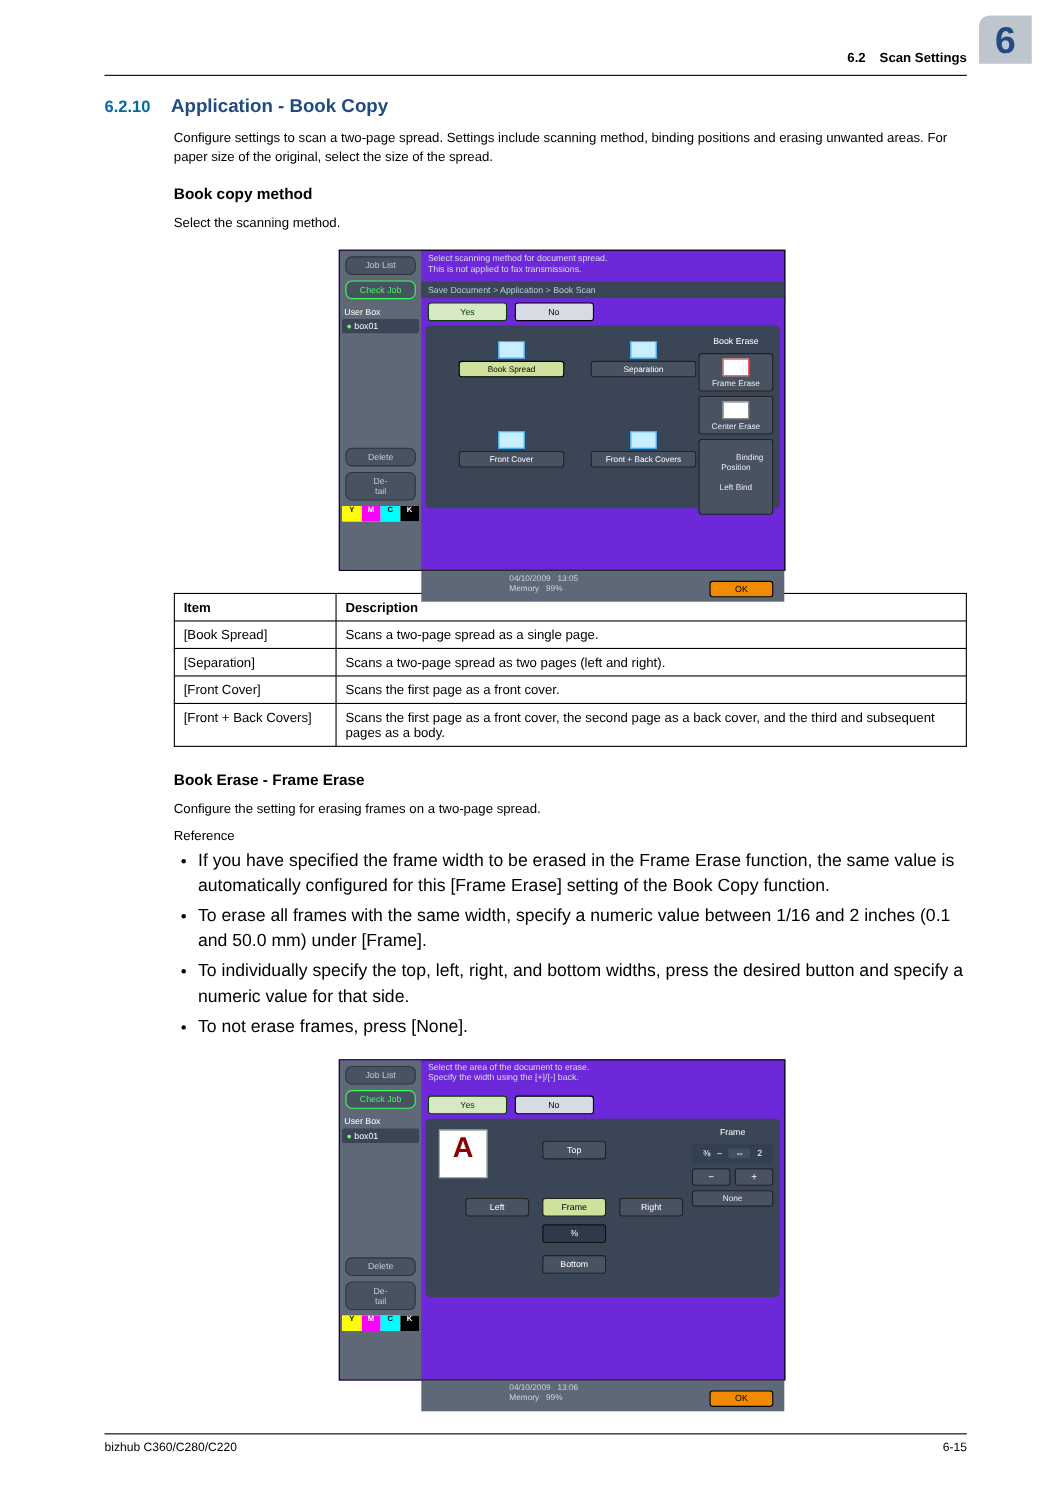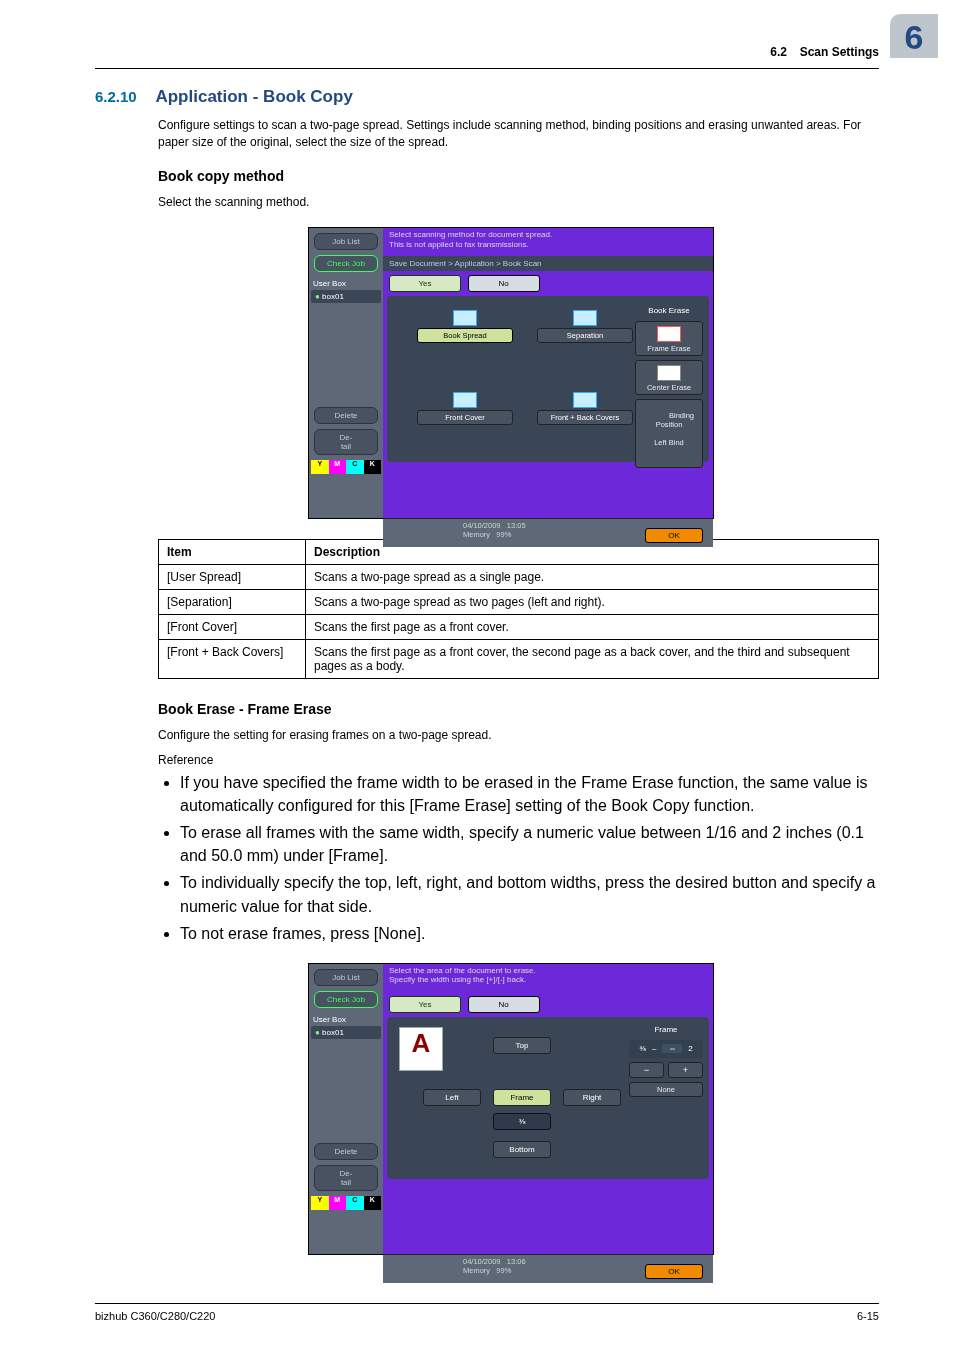--- a/index.html
+++ b/index.html
@@ -183,21 +183,21 @@
 </div>
 
 <div class="para62">
 <table class="idesc">
   <tbody>
           <tr>
     <th>Item</th>
     <th>Description</th>
   </tr>
   <tr>
-            <td>[User Spread]</td>
+            <td>[Book Spread]</td>
             <td>Scans a two-page spread as a single page.</td>
           </tr>
   <tr>
             <td>[Separation]</td>
             <td>Scans a two-page spread as two pages (left and right).</td>
           </tr>
   <tr>
             <td>[Front Cover]</td>
             <td>Scans the first page as a front cover.</td>
           </tr>

